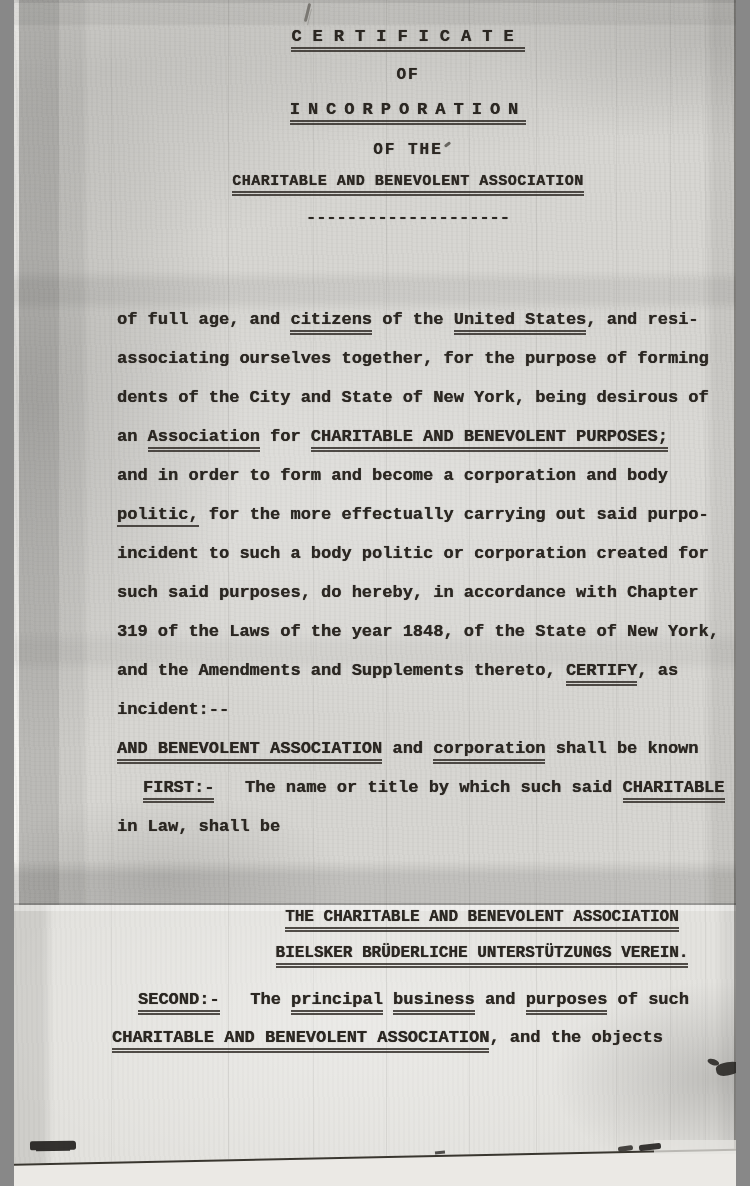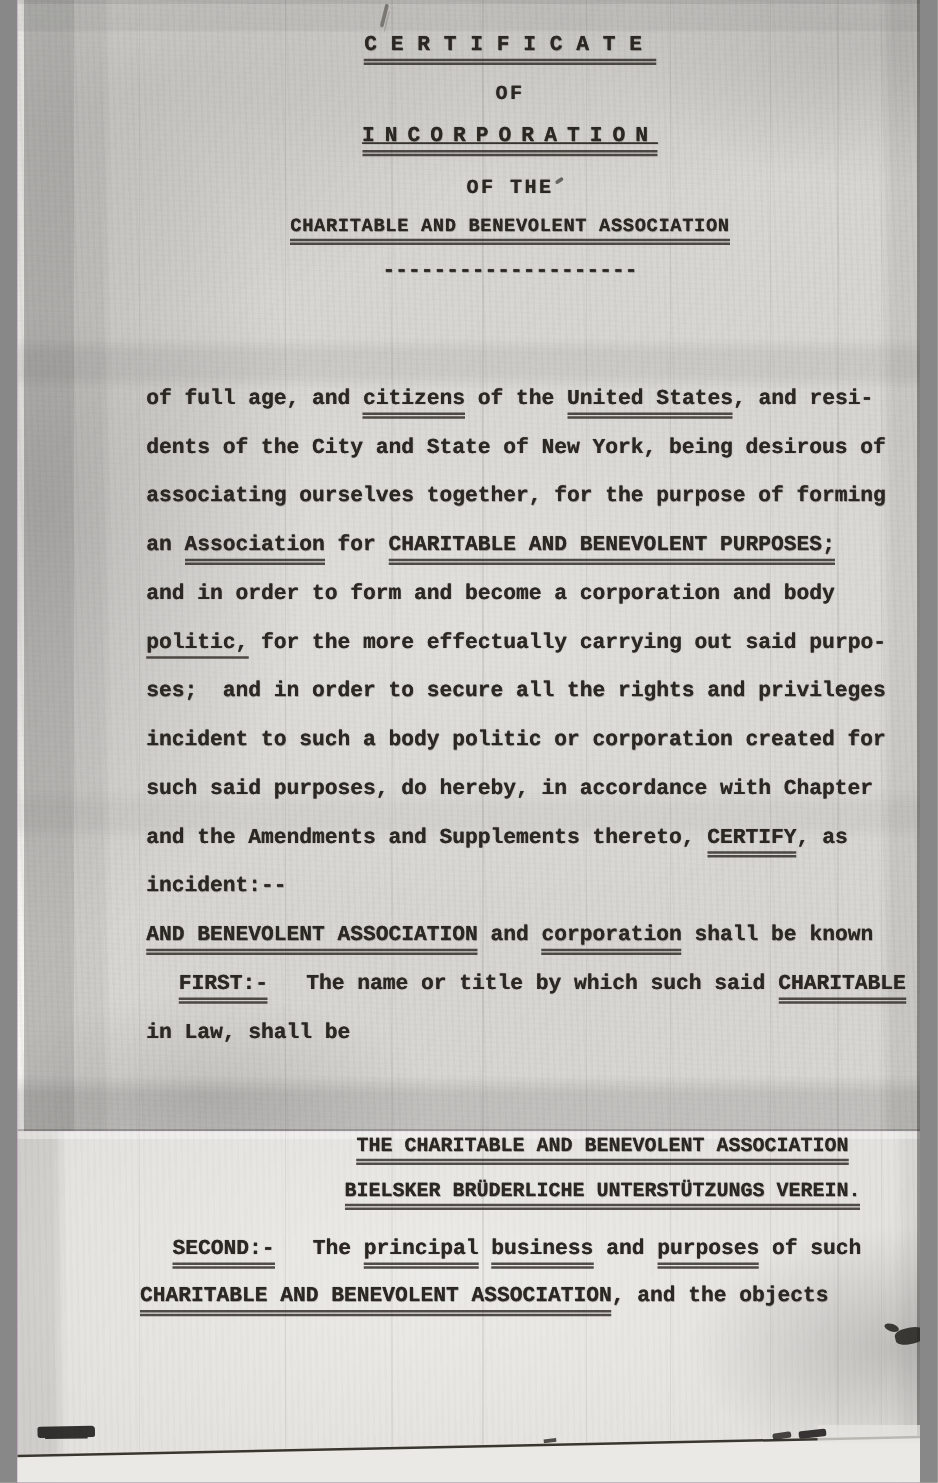--- a/index.html
+++ b/index.html
@@ -4,21 +4,21 @@
 <style>
   html,body{margin:0;padding:0;background:#888;}
   .page{
     position:relative;
     width:722px;height:1186px;
     margin:0 auto;
     overflow:hidden;
     font-family:"Liberation Mono","DejaVu Sans Mono",monospace;
     font-weight:700;
     color:#2b2722;
-    background:#f0abfc;
+    background:#86efac;
   }
   
   .strip-upper{
     position:absolute;left:0;top:0;width:750px;height:905px;
     background:
       radial-gradient(ellipse 420px 260px at 12% 8%, rgba(0,0,0,0.10), transparent 70%),
       radial-gradient(ellipse 300px 500px at 3% 45%, rgba(0,0,0,0.14), transparent 70%),
       radial-gradient(ellipse 500px 200px at 60% 2%, rgba(0,0,0,0.08), transparent 70%),
       radial-gradient(ellipse 300px 160px at 92% 4%, rgba(0,0,0,0.10), transparent 70%),
       radial-gradient(ellipse 600px 300px at 50% 55%, rgba(255,255,255,0.25), transparent 75%),
@@ -60,21 +60,21 @@
   
   .line{white-space:pre;}
   .seg, .line span{text-shadow:0 0 0.7px rgba(43,39,34,0.85), 0.4px 0.4px 0 rgba(43,39,34,0.30);}
   .u1{border-bottom:2px solid rgba(46,42,36,0.82);padding-bottom:1px;}
   .u2{border-bottom:5px double rgba(46,42,36,0.82);padding-bottom:1px;}
 
   .heading{position:absolute;left:0;top:25px;width:750px;padding-left:38px;box-sizing:border-box;text-align:center;}
   .heading .line{line-height:24px;}
   .hl1{font-size:17px;margin-bottom:14px;} .hl1 span{letter-spacing:11px;}
   .hl2{font-size:16px;margin-bottom:11px;} .hl2 span{letter-spacing:2px;}
-  .hl3{font-size:17px;margin-bottom:16px;} .hl3 span{letter-spacing:8px;text-decoration:underline;}
+  .hl3{font-size:17px;margin-bottom:16px;} .hl3 span{letter-spacing:8px;}
   .hl4{font-size:16px;margin-bottom:8px;}  .hl4 span{letter-spacing:2px;}
   .hl5{font-size:15px;margin-bottom:12px;} .hl5 span{letter-spacing:0.5px;}
   .hl6{font-size:16px;margin-bottom:18px;} .hl6 span{letter-spacing:0.3px;}
   .hl7{font-size:17px;} .hl7 span{letter-spacing:0;}
 
   .body-upper{position:absolute;left:103px;top:300px;width:630px;font-size:17px;}
   .body-upper .line{line-height:39px;height:39px;}
   .ind-lg{padding-left:122px;}
   .ind-sm{padding-left:26px;}
 
@@ -108,28 +108,28 @@
   <div class="heading">
       <div class="line hl1"><span class="seg u2">CERTIFICATE</span></div>
       <div class="line hl2"><span class="seg u0">OF</span></div>
       <div class="line hl3"><span class="seg u2">INCORPORATION</span></div>
       <div class="line hl4"><span class="seg u0">OF THE</span></div>
       <div class="line hl5"><span class="seg u2">CHARITABLE AND BENEVOLENT ASSOCIATION</span></div>
       <div class="line hl7"><span class="seg u0">--------------------</span></div>
     </div>
   <div class="body-upper">
       <div class="line"><span class="seg u0">of full age, and </span><span class="seg u2">citizens</span><span class="seg u0"> of the </span><span class="seg u2">United States</span><span class="seg u0">, and resi-</span></div>
+      <div class="line"><span class="seg u0">associating ourselves together, for the purpose of forming</span></div>
       <div class="line"><span class="seg u0">dents of the City and State of New York, being desirous of</span></div>
-      <div class="line"><span class="seg u0">associating ourselves together, for the purpose of forming</span></div>
       <div class="line"><span class="seg u0">an </span><span class="seg u2">Association</span><span class="seg u0"> for </span><span class="seg u2">CHARITABLE AND BENEVOLENT PURPOSES;</span></div>
       <div class="line"><span class="seg u0">and in order to form and become a corporation and body</span></div>
       <div class="line"><span class="seg u1">politic,</span><span class="seg u0"> for the more effectually carrying out said purpo-</span></div>
-      <div class="line"><span class="seg u0">ses;  and in order to secure all the rights and privileges</span></div>
       <div class="line"><span class="seg u0">incident to such a body politic or corporation created for</span></div>
       <div class="line"><span class="seg u0">such said purposes, do hereby, in accordance with Chapter</span></div>
+      <div class="line"><span class="seg u0">319 of the Laws of the year 1848, of the State of New York,</span></div>
       <div class="line"><span class="seg u0">and the Amendments and Supplements thereto, </span><span class="seg u2">CERTIFY</span><span class="seg u0">, as</span></div>
       <div class="line"><span class="seg u0">incident:--</span></div>
       <div class="line"><span class="seg u2">AND BENEVOLENT ASSOCIATION</span><span class="seg u0"> and </span><span class="seg u2">corporation</span><span class="seg u0"> shall be known</span></div>
       <div class="line ind-sm"><span class="seg u2">FIRST:-</span><span class="seg u0">   The name or title by which such said </span><span class="seg u2">CHARITABLE</span></div>
       <div class="line"><span class="seg u0">in Law, shall be</span></div>
     </div>
   <div class="body-lower">
       <div class="line nm"><span class="seg u2">THE CHARITABLE AND BENEVOLENT ASSOCIATION</span></div>
       <div class="line nm"><span class="seg u2">BIELSKER BRÜDERLICHE UNTERSTÜTZUNGS VEREIN.</span></div>
       <div class="line ind-sm sb1"><span class="seg u2">SECOND:-</span><span class="seg u0">   The </span><span class="seg u2">principal</span><span class="seg u0"> </span><span class="seg u2">business</span><span class="seg u0"> and </span><span class="seg u2">purposes</span><span class="seg u0"> of such</span></div>

